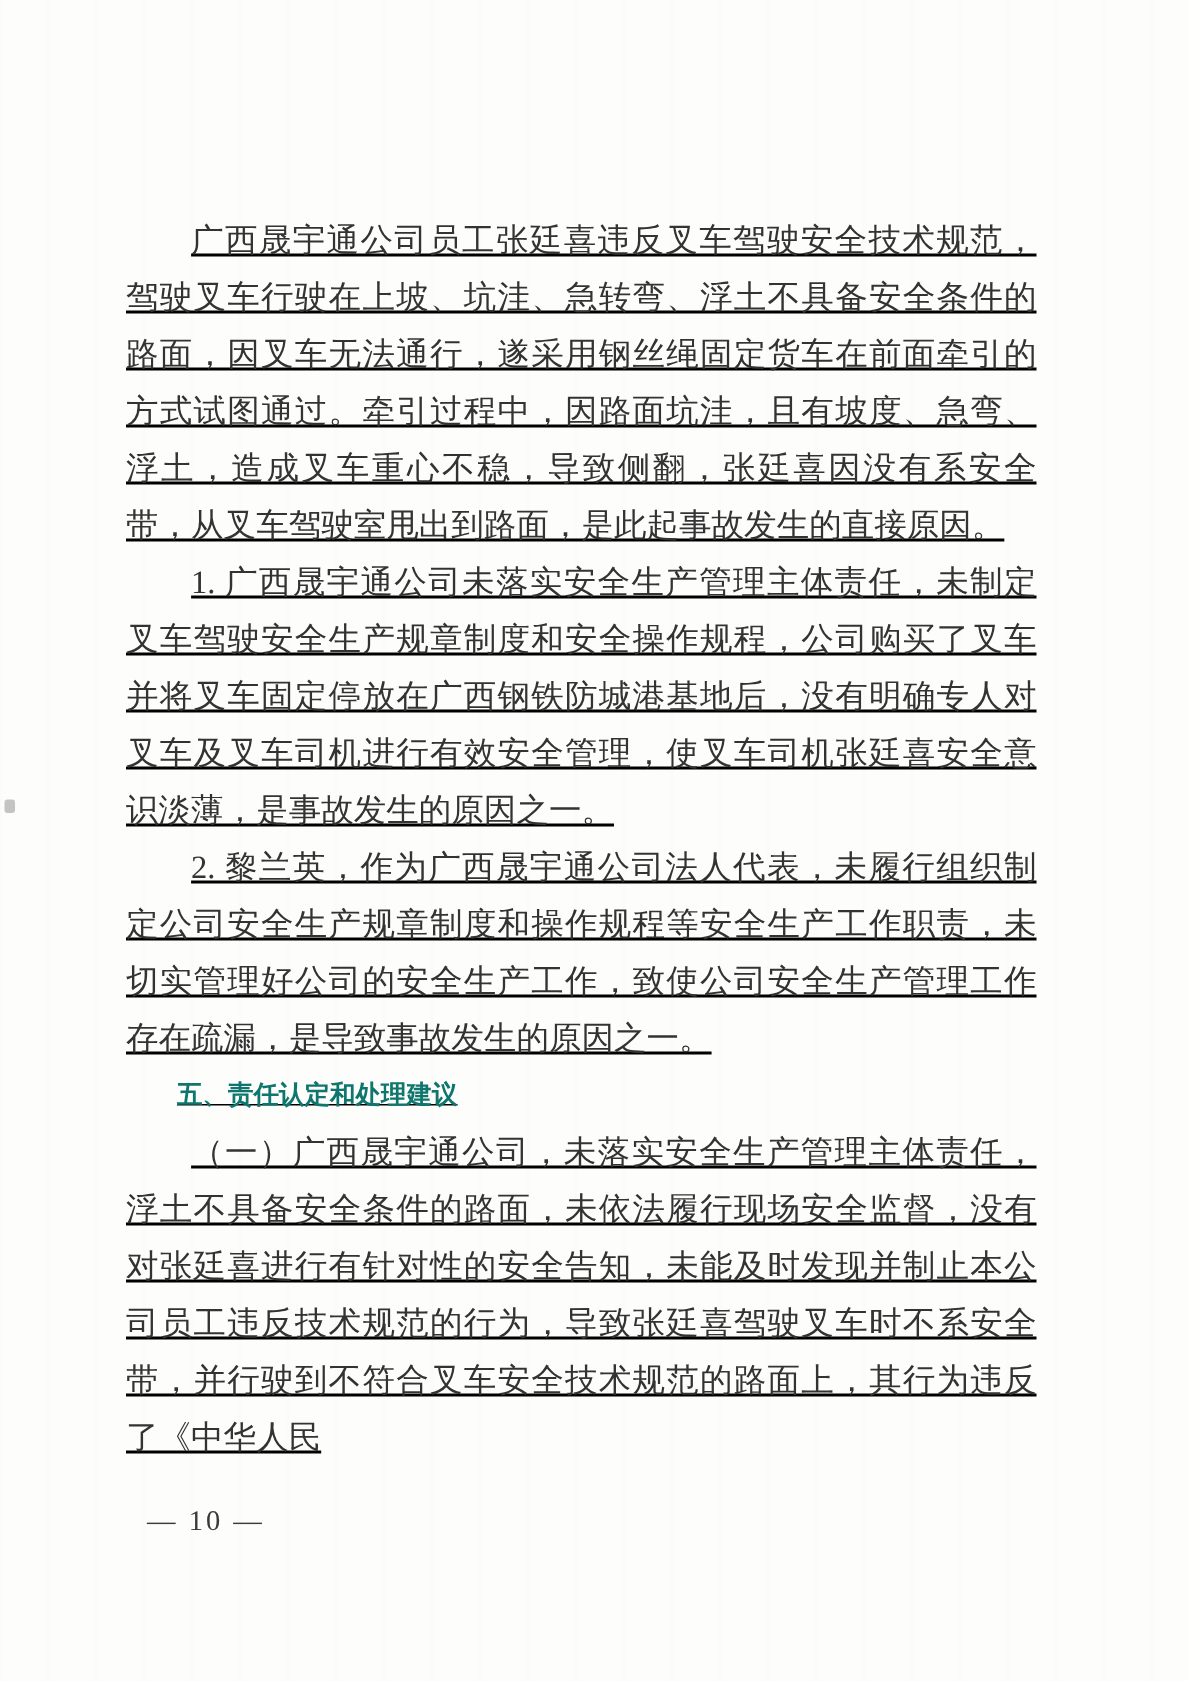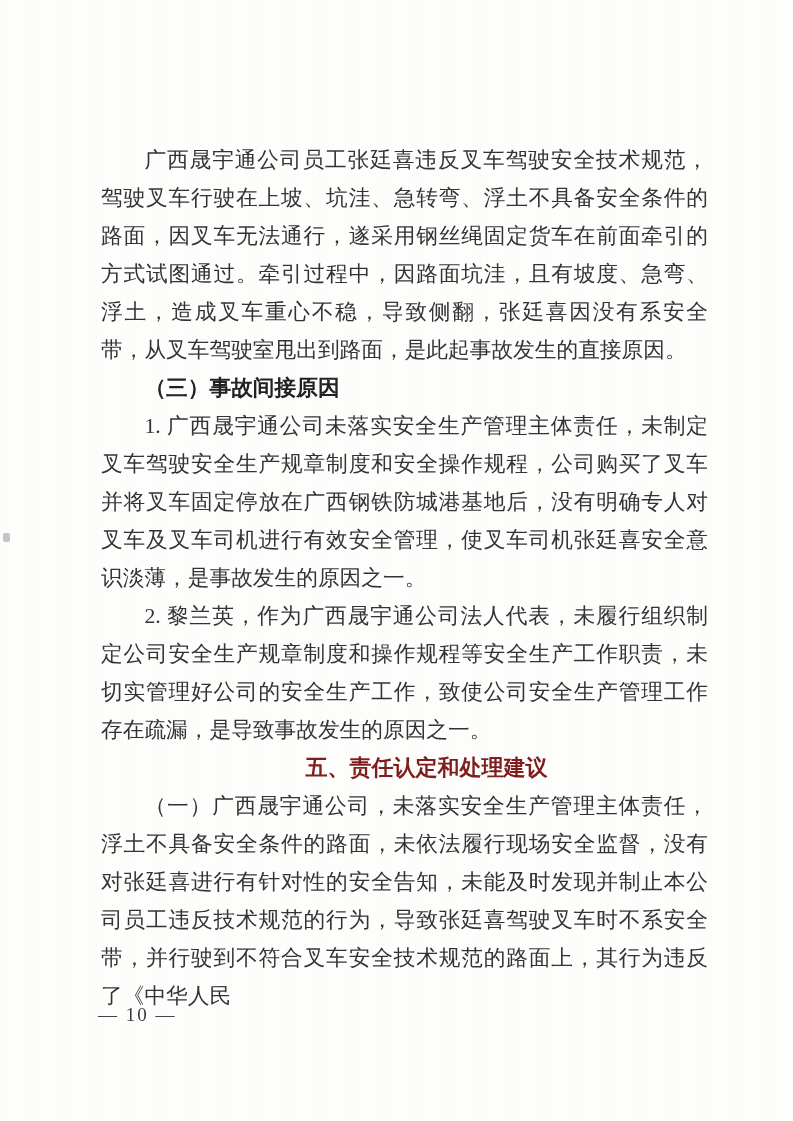--- a/index.html
+++ b/index.html
@@ -24,23 +24,24 @@
       90deg,
       rgba(0,0,0,0.012) 0px,
       rgba(0,0,0,0.0) 2px,
       rgba(0,0,0,0.0) 30px,
       rgba(0,0,0,0.012) 32px
     );
     pointer-events: none;
   }
   .text-block {
     position: absolute;
-    left: 101px;
+    left: 84px;
     top: 141px;
     width: 607px;
+    text-decoration: underline;
   }
   .para {
     margin: 0;
     font-size: 21.7px;
     line-height: 38px;
     color: #333333;
     text-align: justify;
     text-indent: 2em;
     letter-spacing: 0;
   }
@@ -48,27 +49,26 @@
     margin: 0;
     font-size: 21.7px;
     line-height: 38px;
     color: #222222;
     font-weight: bold;
     text-indent: 2em;
     font-family: "Liberation Serif", serif;
   }
   .heading {
     margin: 0;
-    font-size: 22px;
+    font-size: 17px;
     line-height: 38px;
-    color: #7f1d1d;
+    color: #0f766e;
     font-weight: bold;
     text-indent: 2em;
     font-family: "Liberation Sans", sans-serif;
-    text-align: center;
   }
   .page-number {
     position: absolute;
     left: 98px;
     top: 1002px;
     font-size: 19px;
     line-height: 26px;
     color: #3a3a3a;
     font-family: "Liberation Serif", serif;
     letter-spacing: 2px;
@@ -87,21 +87,20 @@
 </head>
 <body>
 
 <div class="page">
 
   <div class="scan-speck"></div>
 
   <div class="text-block">
     <p class="para">广西晟宇通公司员工张廷喜违反叉车驾驶安全技术规范，驾驶叉车行驶在上坡、坑洼、急转弯、浮土不具备安全条件的路面，因叉车无法通行，遂采用钢丝绳固定货车在前面牵引的方式试图通过。牵引过程中，因路面坑洼，且有坡度、急弯、浮土，造成叉车重心不稳，导致侧翻，张廷喜因没有系安全带，从叉车驾驶室甩出到路面，是此起事故发生的直接原因。</p>
 
-    <p class="subheading">（三）事故间接原因</p>
 
     <p class="para">1. 广西晟宇通公司未落实安全生产管理主体责任，未制定叉车驾驶安全生产规章制度和安全操作规程，公司购买了叉车并将叉车固定停放在广西钢铁防城港基地后，没有明确专人对叉车及叉车司机进行有效安全管理，使叉车司机张廷喜安全意识淡薄，是事故发生的原因之一。</p>
 
     <p class="para">2. 黎兰英，作为广西晟宇通公司法人代表，未履行组织制定公司安全生产规章制度和操作规程等安全生产工作职责，未切实管理好公司的安全生产工作，致使公司安全生产管理工作存在疏漏，是导致事故发生的原因之一。</p>
 
     <p class="heading">五、责任认定和处理建议</p>
 
     <p class="para">（一）广西晟宇通公司，未落实安全生产管理主体责任，浮土不具备安全条件的路面，未依法履行现场安全监督，没有对张廷喜进行有针对性的安全告知，未能及时发现并制止本公司员工违反技术规范的行为，导致张廷喜驾驶叉车时不系安全带，并行驶到不符合叉车安全技术规范的路面上，其行为违反了《中华人民</p>
   </div>
 

